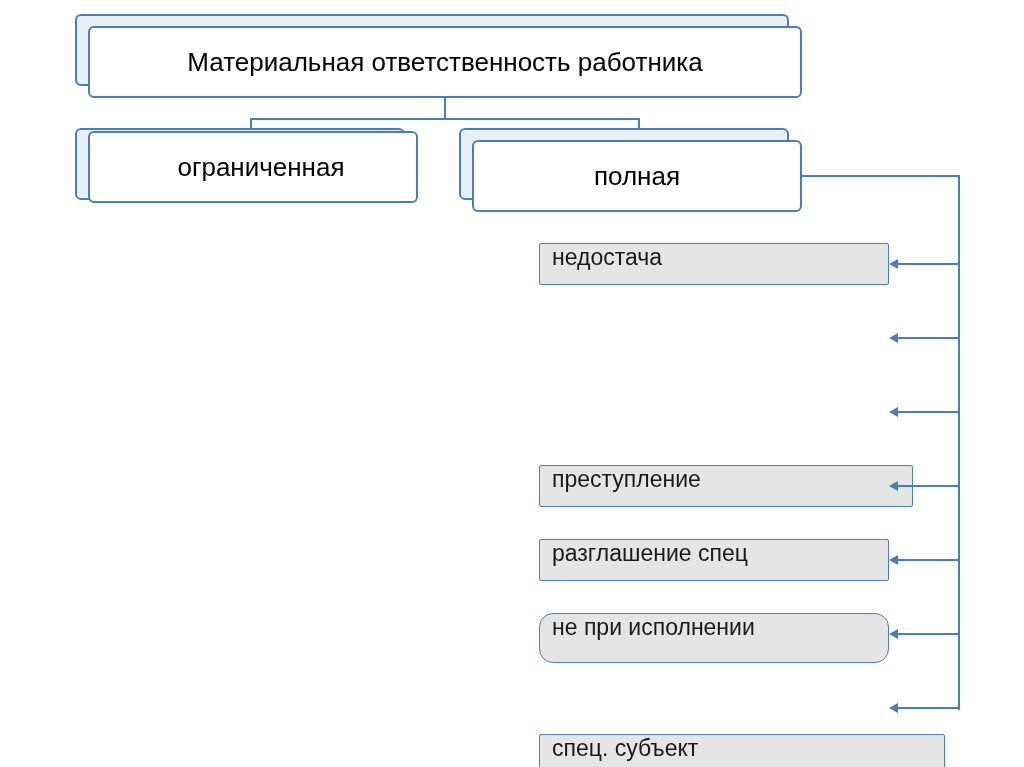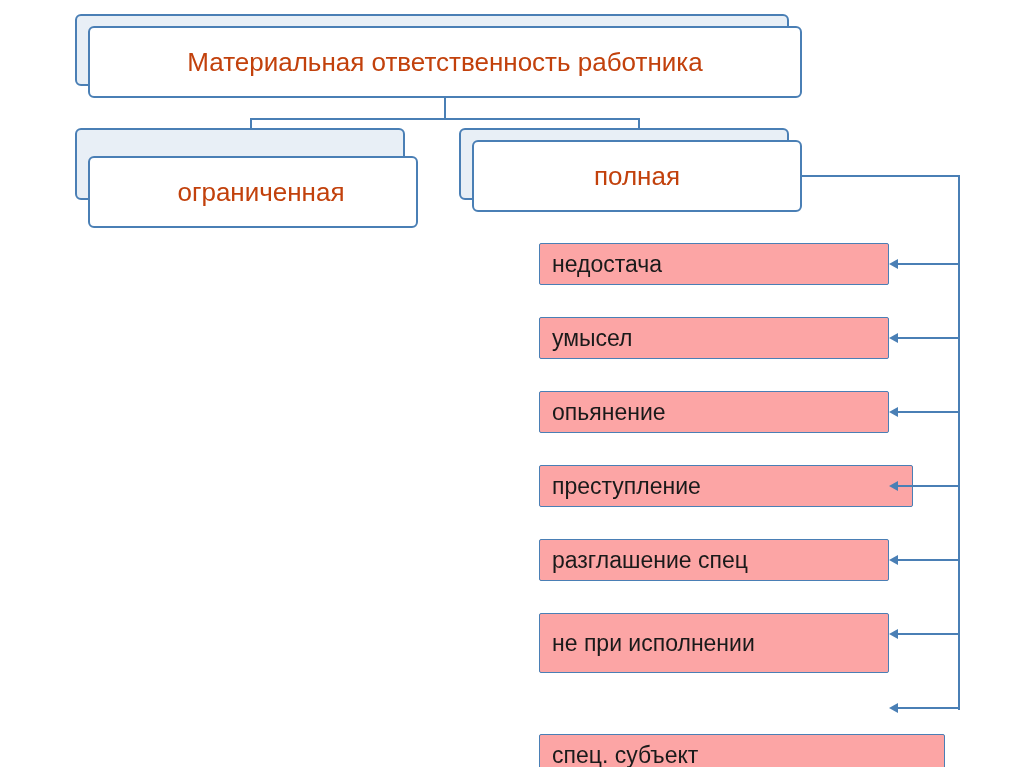--- a/index.html
+++ b/index.html
@@ -21,35 +21,34 @@
     }
     .smartart-box {
       position: absolute;
       background: #ffffff;
       border: 2px solid #4a7fb5;
       border-radius: 6px;
       display: flex;
       align-items: center;
       justify-content: center;
       font-size: 26px;
-      color: #c2410c;
+      color: #000000;
     }
     .smartart-shadow {
       position: absolute;
       background: #e8eff6;
       border: 2px solid #4a7fb5;
       border-radius: 6px;
     }
     .detail-box {
       position: absolute;
-      background: #fca5a5;
+      background: #e5e5e5;
       border: 1.5px solid #4a7fb5;
       border-radius: 2px;
       display: flex;
-      align-items: center;
       padding-left: 12px;
       font-size: 23px;
       color: #1a1a1a;
     }
     .connector {
       position: absolute;
       background: #4a7fb5;
     }
     .arrow-line {
       position: absolute;
@@ -82,64 +81,58 @@
 
   <div class="connector" style="left:444px; top:98px; width:2px; height:22px;"></div>
 
   <div class="connector" style="left:250px; top:118px; width:390px; height:2px;"></div>
 
   <div class="connector" style="left:250px; top:118px; width:2px; height:22px;"></div>
 
   <div class="connector" style="left:638px; top:118px; width:2px; height:22px;"></div>
 
   <div class="smartart-shadow" style="left:75px; top:128px; width:330px; height:72px;"></div>
-  <div class="smartart-box" style="left:88px; top:156px; width:330px; height:72px;padding-left:16px;">
+  <div class="smartart-box" style="left:88px; top:131px; width:330px; height:72px;padding-left:16px;">
     <span>ограниченная</span>
   </div>
 
   <div class="smartart-shadow" style="left:459px; top:128px; width:330px; height:72px;"></div>
   <div class="smartart-box" style="left:472px; top:140px; width:330px; height:72px;text-align:center;">
     <span>полная</span>
   </div>
 
   <div class="vertical-bus" style="left:958px; top:176px; height:534px;"></div>
 
   <div class="connector" style="left:802px; top:175px; width:158px; height:2px;"></div>
 
   <div class="detail-box" style="left:539px; top:243px; width:350px; height:42px;">
     <span>недостача</span>
   </div>
   <div class="arrow-line" style="left:898px; top:263px; width:60px;"></div>
   <div class="arrow-head" style="left:889px; top:259px;"></div>
 
-  <div class="detail-box" style="left:539px; top:317px; width:350px; height:42px;">
-    <span>умысел</span>
-  </div>
   <div class="arrow-line" style="left:898px; top:337px; width:60px;"></div>
   <div class="arrow-head" style="left:889px; top:333px;"></div>
 
-  <div class="detail-box" style="left:539px; top:391px; width:350px; height:42px;">
-    <span>опьянение</span>
-  </div>
   <div class="arrow-line" style="left:898px; top:411px; width:60px;"></div>
   <div class="arrow-head" style="left:889px; top:407px;"></div>
 
   <div class="detail-box" style="left:539px; top:465px; width:374px; height:42px;">
     <span>преступление</span>
   </div>
   <div class="arrow-line" style="left:898px; top:485px; width:60px;"></div>
   <div class="arrow-head" style="left:889px; top:481px;"></div>
 
   <div class="detail-box" style="left:539px; top:539px; width:350px; height:42px;">
     <span>разглашение спец</span>
   </div>
   <div class="arrow-line" style="left:898px; top:559px; width:60px;"></div>
   <div class="arrow-head" style="left:889px; top:555px;"></div>
 
-  <div class="detail-box" style="left:539px; top:613px; width:350px; height:60px;">
+  <div class="detail-box" style="left:539px; top:613px; width:350px; height:50px;border-radius:14px;">
     <span>не при исполнении</span>
   </div>
   <div class="arrow-line" style="left:898px; top:633px; width:60px;"></div>
   <div class="arrow-head" style="left:889px; top:629px;"></div>
 
   <div class="detail-box" style="left:539px; top:687px; width:406px; height:42px;margin-top:47px;">
     <span>спец. субъект</span>
   </div>
   <div class="arrow-line" style="left:898px; top:707px; width:60px;"></div>
   <div class="arrow-head" style="left:889px; top:703px;"></div>

